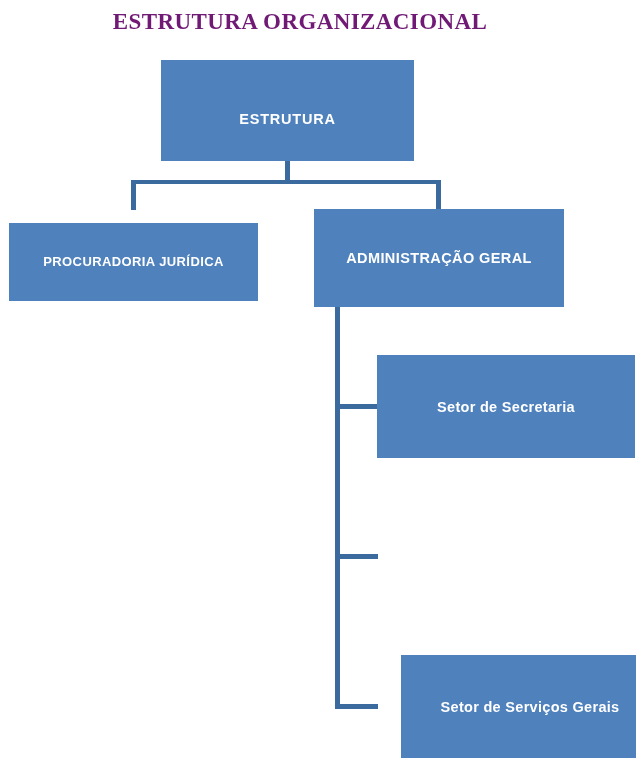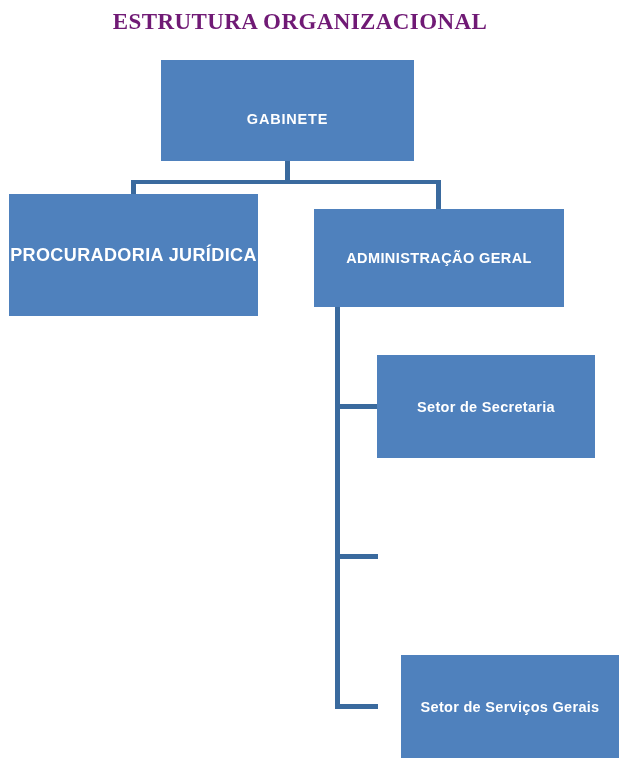--- a/index.html
+++ b/index.html
@@ -62,39 +62,39 @@
     height: 101px;
     font-size: 14.5px;
     letter-spacing: 0.8px;
     padding-top: 16px;
   }
   #node-gabinete .line + .line { margin-top: 8px; }
 
   
   #node-procuradoria {
     left: 9px;
-    top: 194px;
+    top: 223px;
     width: 249px;
-    height: 122px;
-    font-size: 18px;
+    height: 78px;
+    font-size: 13px;
     letter-spacing: 0.4px;
   }
   #node-administracao {
     left: 314px;
     top: 209px;
     width: 250px;
     height: 98px;
     font-size: 14.5px;
     letter-spacing: 0.4px;
   }
 
   
   .node-setor {
     left: 377px;
-    width: 218px;
+    width: 258px;
     height: 103px;
     font-size: 14.5px;
     letter-spacing: 0.3px;
   }
   #node-secretaria { top: 355px; }
   #node-transporte { top: 505px; }
   #node-servicos   { top: 655px; margin-left: 24px; }
 
   
   .conn {
@@ -156,21 +156,21 @@
   <div class="conn" id="conn-stem-top"></div>
   <div class="conn" id="conn-bar-level2"></div>
   <div class="conn" id="conn-drop-left"></div>
   <div class="conn" id="conn-drop-right"></div>
   <div class="conn" id="conn-trunk"></div>
   <div class="conn conn-stub" id="conn-stub-secretaria"></div>
   <div class="conn conn-stub" id="conn-stub-transporte"></div>
   <div class="conn conn-stub" id="conn-stub-servicos"></div>
 
   <div class="node" id="node-gabinete">
-    <span class="line">GABINETE</span>
+    <span class="line">ESTRUTURA</span>
   </div>
 
   <div class="node" id="node-procuradoria">
     <span class="line">PROCURADORIA JURÍDICA</span>
   </div>
 
   <div class="node" id="node-administracao">
     <span class="line">ADMINISTRAÇÃO GERAL</span>
   </div>
 

